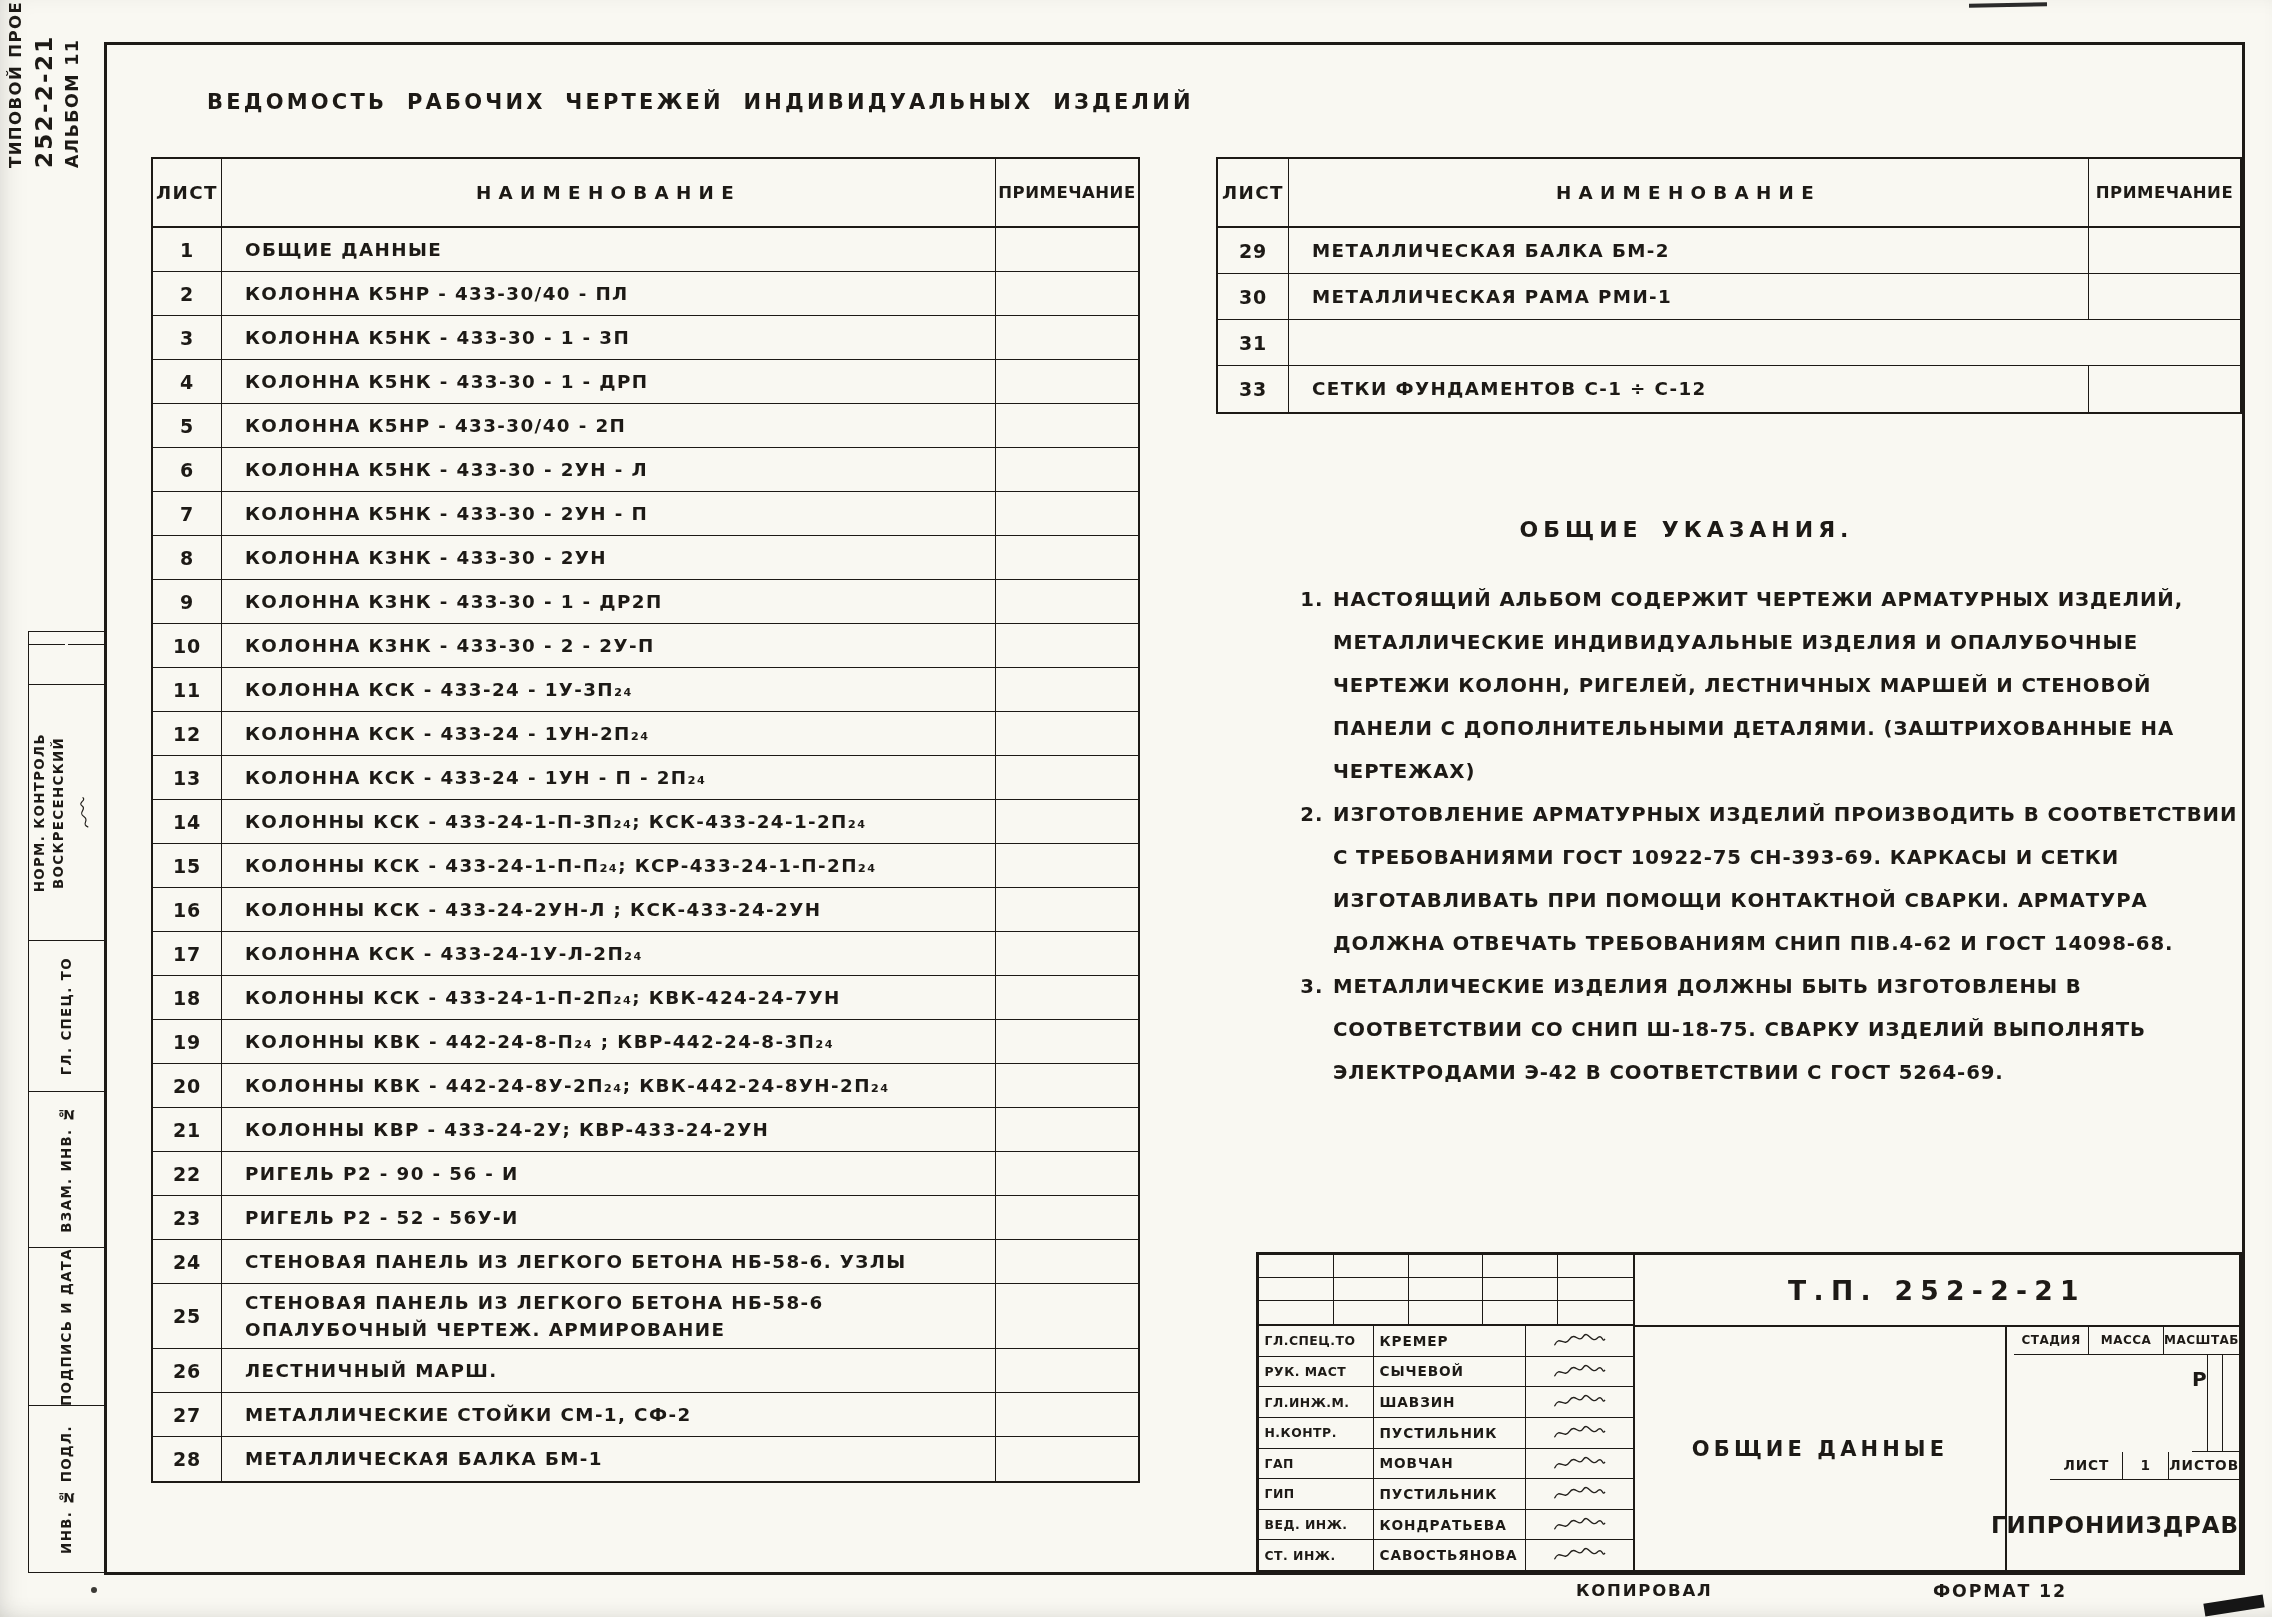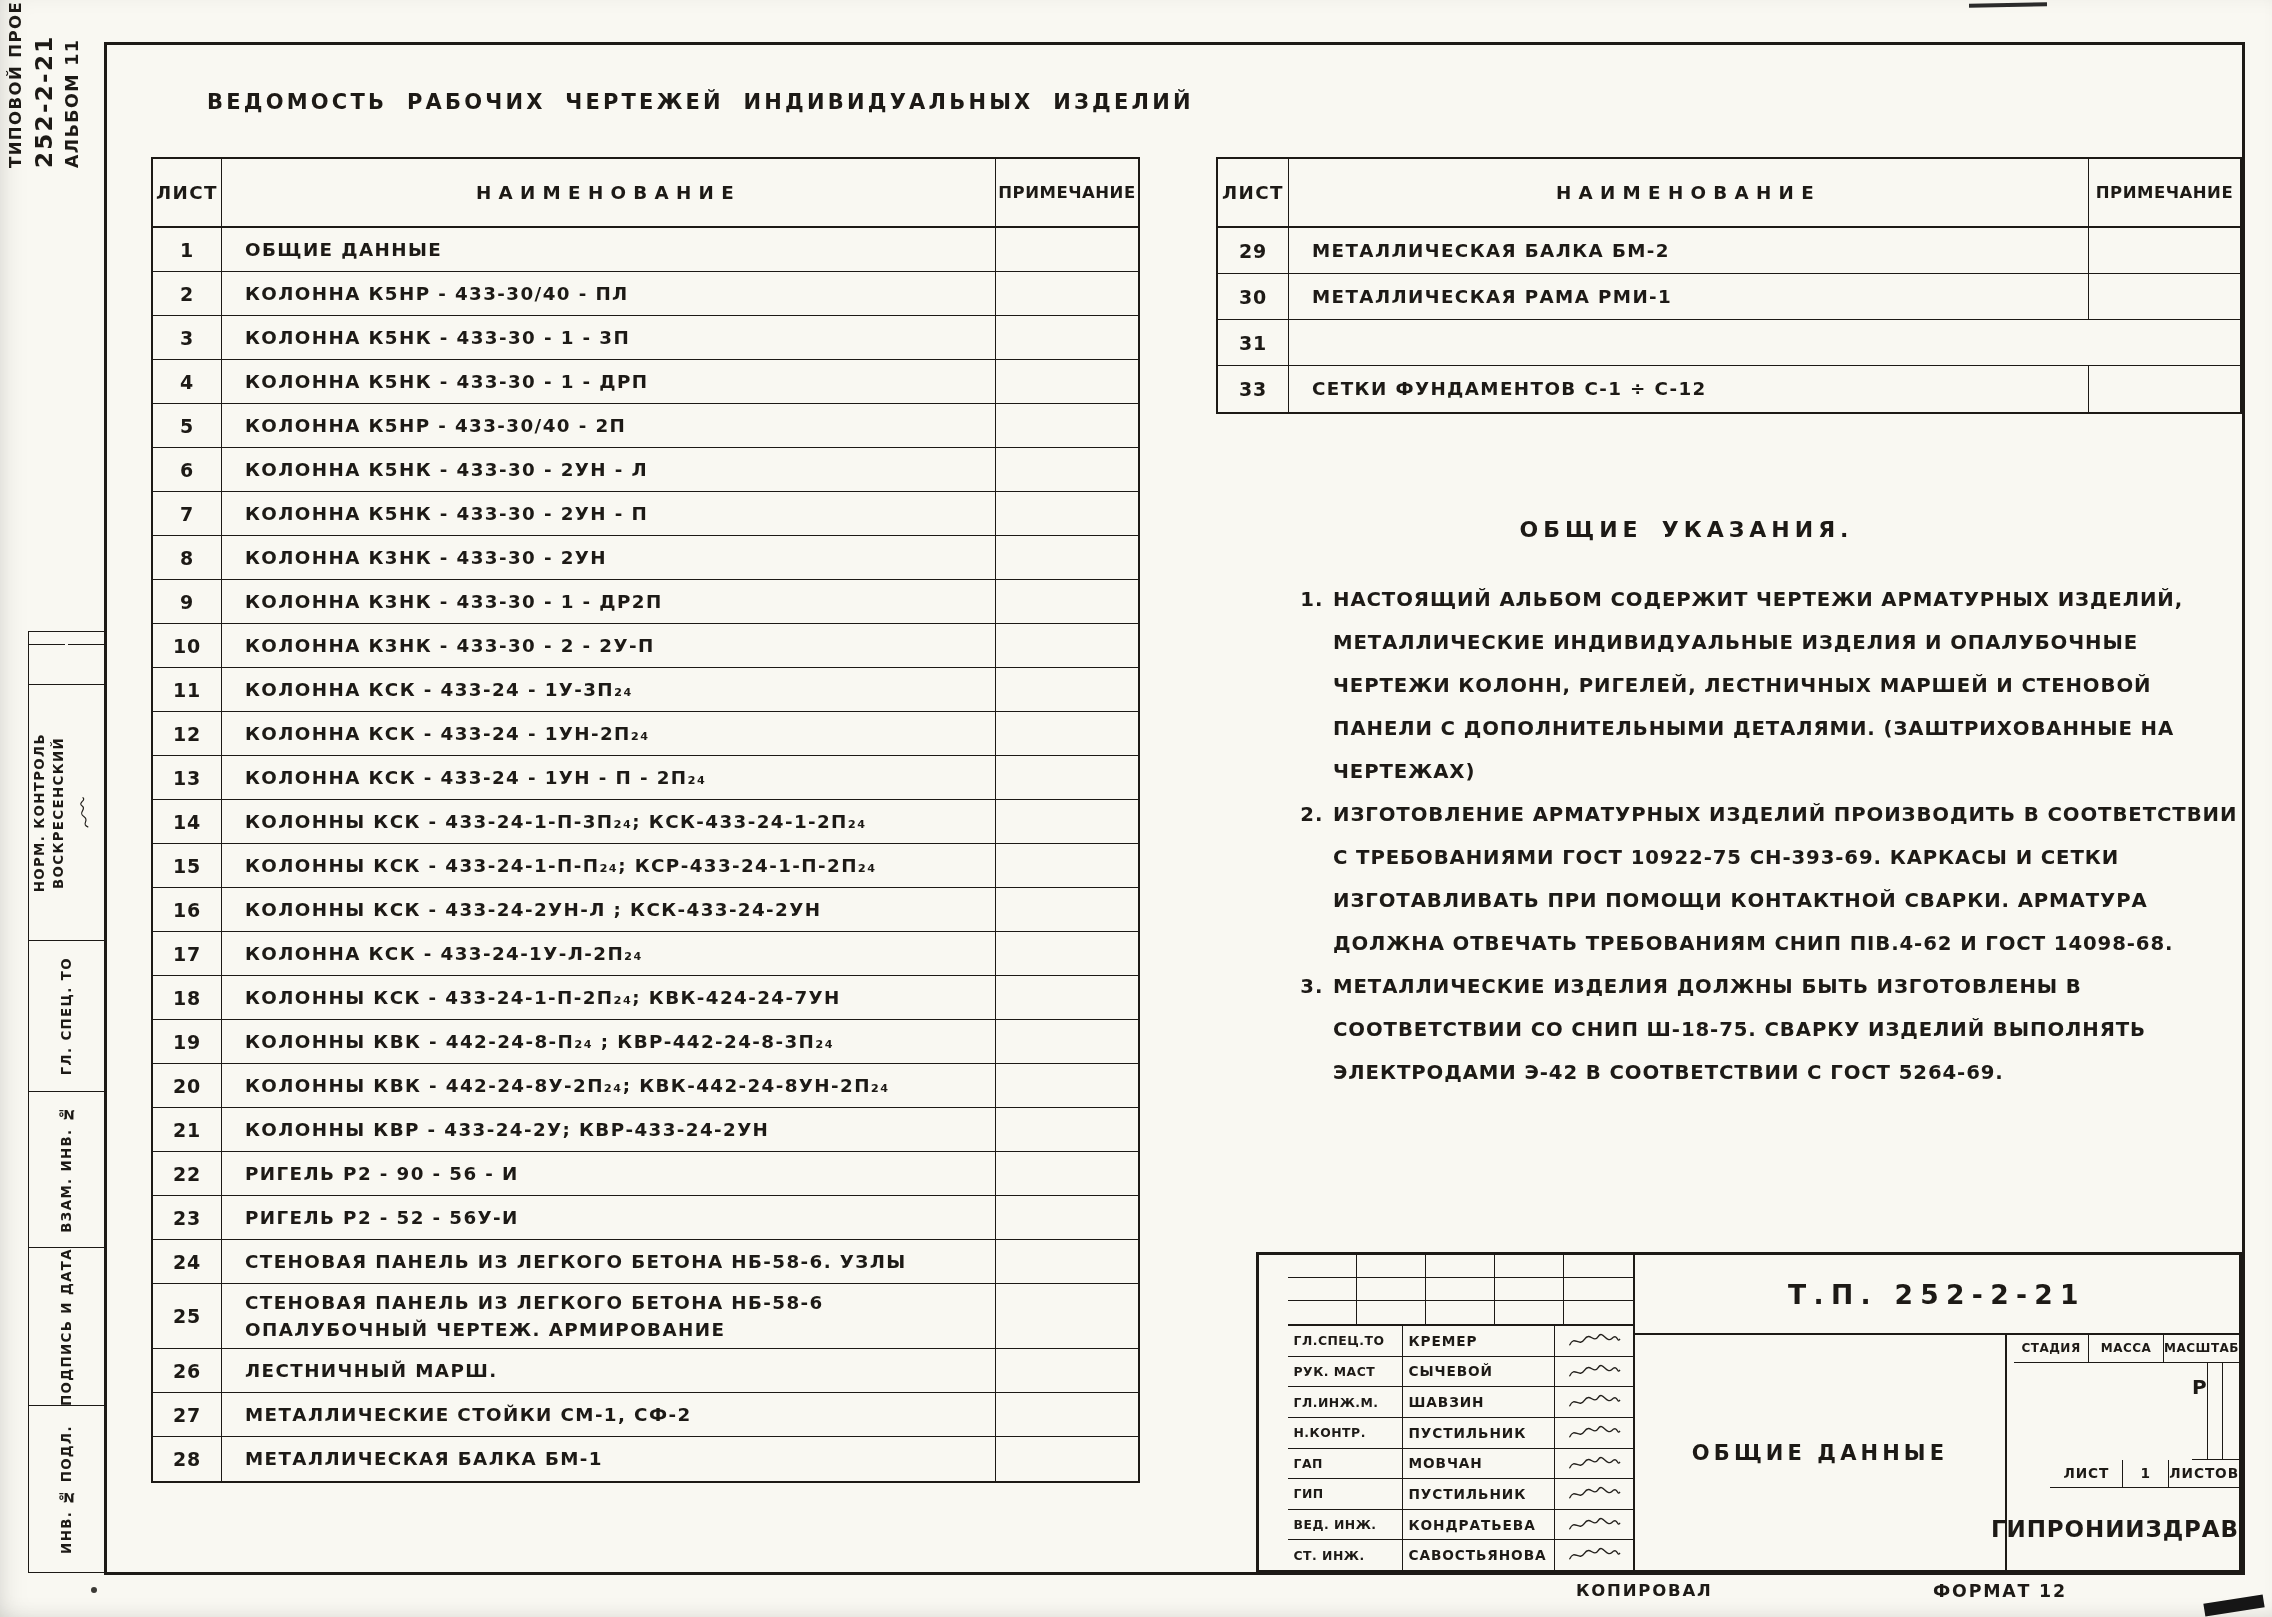--- a/index.html
+++ b/index.html
@@ -57,34 +57,34 @@
   .thead .head-note{font-size:16.5px;letter-spacing:0.5px;}
   .cell.num{justify-content:center;font-size:19px;letter-spacing:0.9px;}
   .cell.name{padding:4.6px 8.2px 4.6px 23px;font-size:18.3px;letter-spacing:1.4px;line-height:1.5;}
   
   .notes{position:absolute;left:1282px;top:517px;width:960px;}
   .notes-title{font-size:22px;letter-spacing:5px;text-align:center;margin-right:151px;margin-bottom:36px;word-spacing:6.4px;}
   .note-item{display:grid;grid-template-columns:51px 1fr;font-size:19.7px;line-height:43px;letter-spacing:0.9px;}
   .note-num{padding-left:18.3px;}
   
   .stamp{position:absolute;left:1256px;top:1252px;width:986px;height:321px;border:3.2px solid var(--ink);display:grid;grid-template-columns:376px 1fr;background:var(--paper);}
-  .stamp-left{border-right:2.3px solid var(--ink);display:flex;flex-direction:column;padding-left:29px;}
+  .stamp-left{border-right:2.3px solid var(--ink);display:flex;flex-direction:column;}
   .rev-grid{height:71px;border-bottom:2.3px solid var(--ink);display:grid;grid-template-columns:repeat(5,1fr);grid-template-rows:repeat(3,1fr);}
   .rev-grid i{border-right:1.4px solid var(--ink);border-bottom:1.4px solid var(--ink);}
   .rev-grid i:nth-child(5n){border-right:0;}
   .rev-grid i:nth-child(n+11){border-bottom:0;}
   .people{flex:1;display:flex;flex-direction:column;}
   .person{flex:1;display:grid;grid-template-columns:115px 152px 1fr;border-bottom:1.4px solid var(--ink);}
   .person:last-child{border-bottom:0;}
   .person>div{border-right:1.4px solid var(--ink);display:flex;align-items:center;padding-left:5.5px;overflow:hidden;}
   .person>div:last-child{border-right:0;justify-content:center;padding-left:0;}
   .role{font-size:12.4px;letter-spacing:0.5px;}
   .pname{font-size:13.7px;letter-spacing:0.9px;}
   .stamp-right{display:flex;flex-direction:column;}
-  .doc-num{height:80px;border-bottom:2.3px solid var(--ink);display:flex;align-items:center;justify-content:center;font-size:26.6px;letter-spacing:7.3px;}
+  .doc-num{height:72px;border-bottom:2.3px solid var(--ink);display:flex;align-items:center;justify-content:center;font-size:26.6px;letter-spacing:7.3px;}
   .right-lower{flex:1;display:grid;grid-template-columns:1fr 232px;}
   .doc-title{border-right:2.3px solid var(--ink);display:flex;align-items:center;justify-content:center;font-size:21px;letter-spacing:4.1px;}
   .mini{display:flex;flex-direction:column;align-items:flex-end;}
   .mini-head{height:27.5px;display:grid;grid-template-columns:1fr 1fr 1fr;border-bottom:1.8px solid var(--ink);}
   .mini-head div{border-right:1.4px solid var(--ink);display:flex;align-items:center;justify-content:center;font-size:12px;letter-spacing:0.5px;}
   .mini-head div:last-child{border-right:0;}
   .mini-val{height:97px;display:grid;grid-template-columns:1fr 1fr 1fr;border-bottom:1.8px solid var(--ink);}
   .mini-val div{border-right:1.4px solid var(--ink);display:flex;align-items:flex-start;justify-content:center;padding-top:12px;font-size:20px;}
   .mini-val div:last-child{border-right:0;}
   .sheet-row{height:28px;display:grid;grid-template-columns:73px 46px 1fr;border-bottom:1.8px solid var(--ink);}

